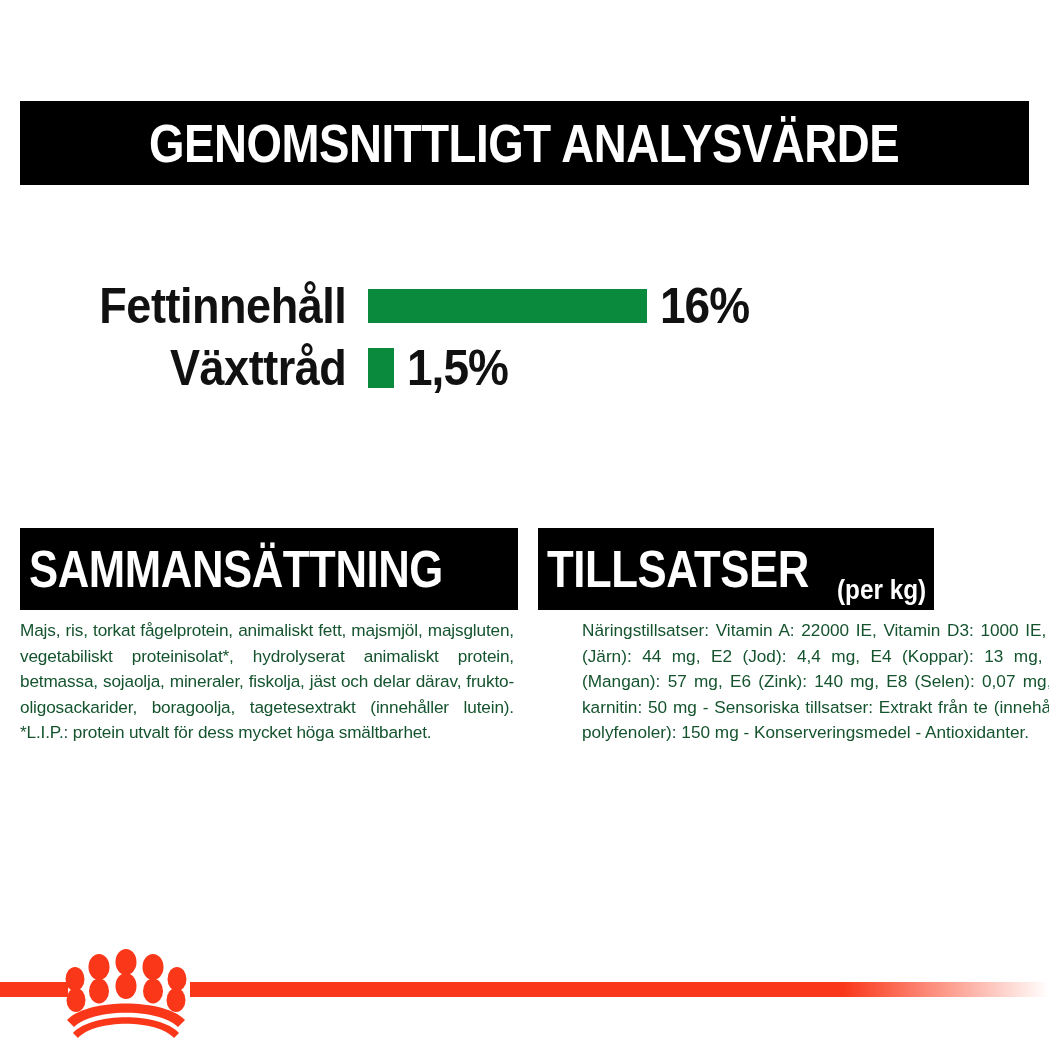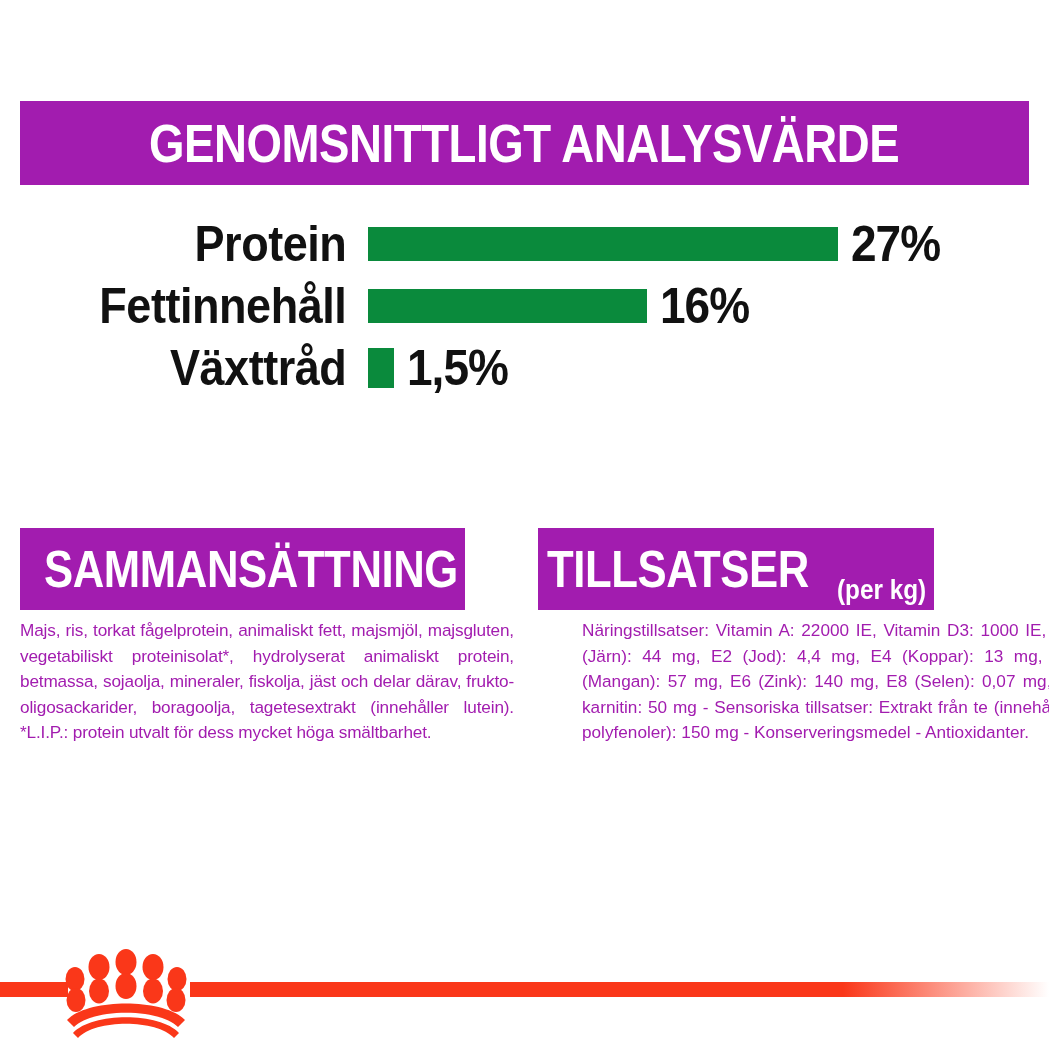--- a/index.html
+++ b/index.html
@@ -12,21 +12,21 @@
     height: 1049px;
     position: relative;
     overflow: hidden;
     font-family: "Liberation Sans", sans-serif;
     -webkit-font-smoothing: antialiased;
   }
 
   
   .green-band {
     position: absolute;
-    background: #a21caf;
+    background: #000000;
     display: flex;
     align-items: center;
     box-sizing: border-box;
   }
   .band-title {
     color: #ffffff;
     font-family: "Liberation Sans Narrow", "Liberation Sans", sans-serif;
     font-weight: 700;
     letter-spacing: -0.5px;
     white-space: nowrap;
@@ -44,23 +44,23 @@
   }
   #analysis-band .band-title {
     font-size: 53px;
     transform: scaleX(0.86);
     transform-origin: center center;
   }
 
   #composition-band {
     left: 20px;
     top: 528px;
-    width: 445px;
+    width: 498px;
     height: 82px;
-    padding-left: 24px;
+    padding-left: 9px;
   }
   #composition-band .band-title { font-size: 52px; }
 
   #additives-band {
     left: 538px;
     top: 528px;
     width: 396px;
     height: 82px;
     padding-left: 9px;
   }
@@ -131,21 +131,21 @@
 
   #row-fibre .chart-bar { height: 40px; }
 
   
   .body-col {
     position: absolute;
     top: 618px;
     font-family: "Liberation Sans", sans-serif;
     font-size: 17.2px;
     line-height: 25.6px;
-    color: #a21caf;
+    color: #14532d;
     text-align: justify;
     text-justify: inter-word;
   }
   #composition-text {
     left: 20px;
     width: 494px;
     letter-spacing: -0.15px;
   }
   #additives-text {
     left: 538px;
@@ -187,25 +187,20 @@
 </style>
 </head>
 <body>
 
 <div class="green-band" id="analysis-band">
   <div class="band-title">GENOMSNITTLIGT ANALYSVÄRDE</div>
 </div>
 
 <div id="analysis-chart">
 
-  <div class="chart-row" id="row-protein">
-    <div class="chart-label">Protein</div>
-    <div class="chart-bar" id="bar-protein" style="width: 470px;"></div>
-    <div class="chart-value">27%</div>
-  </div>
 
   <div class="chart-row" id="row-fat">
     <div class="chart-label">Fettinnehåll</div>
     <div class="chart-bar" id="bar-fat" style="width: 279px;"></div>
     <div class="chart-value">16%</div>
   </div>
 
   <div class="chart-row" id="row-fibre">
     <div class="chart-label">Växttråd</div>
     <div class="chart-bar" id="bar-fibre" style="width: 26px;"></div>

